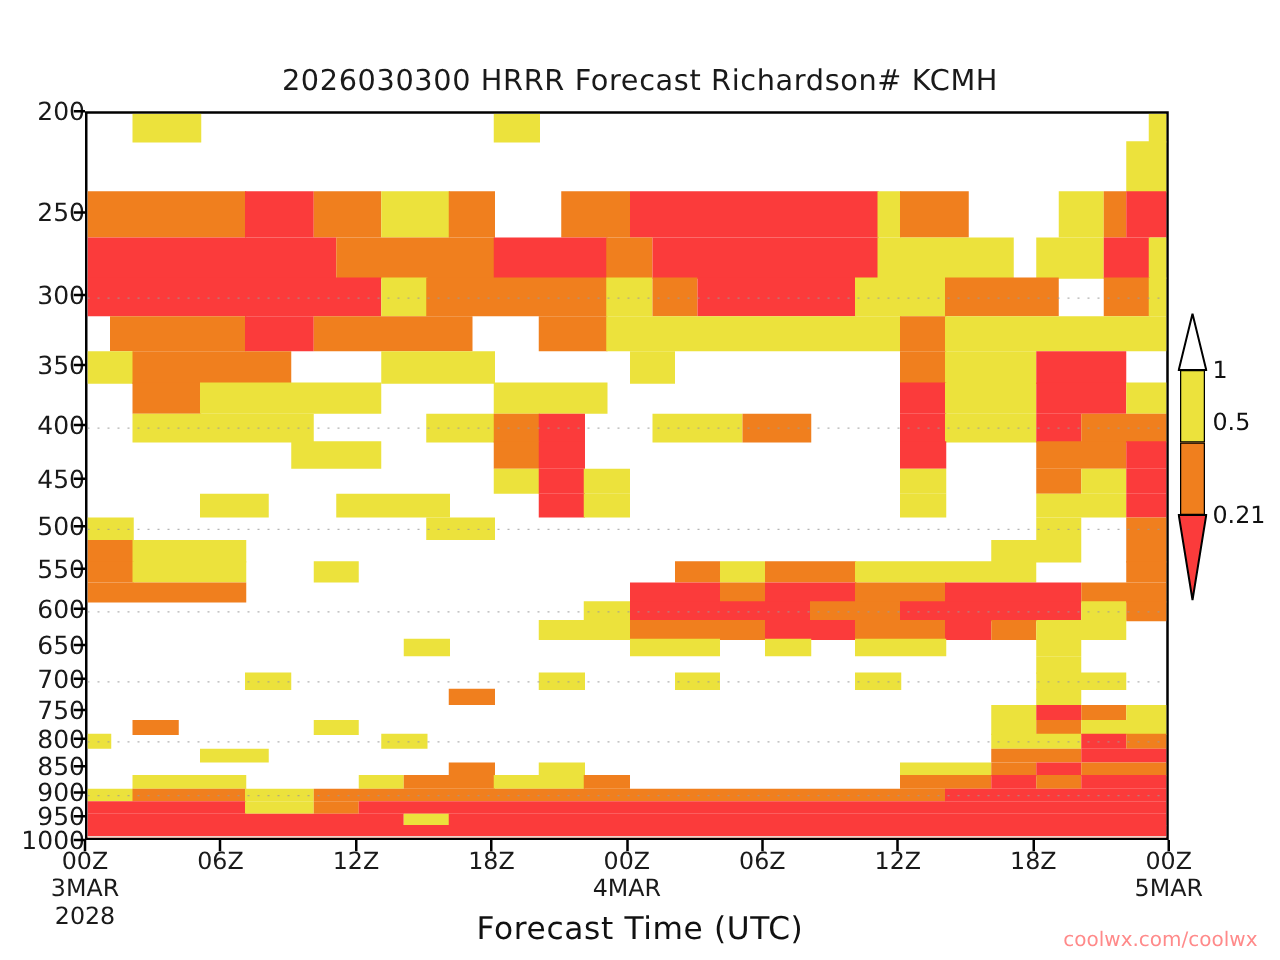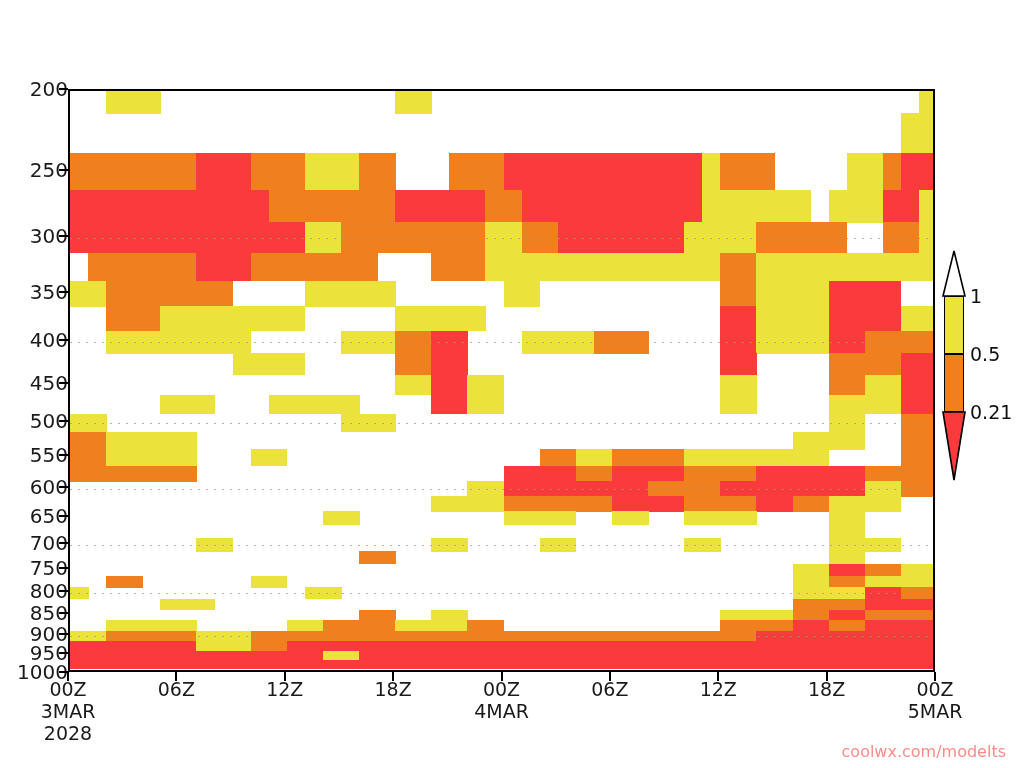--- a/index.html
+++ b/index.html
@@ -53,20 +53,21 @@
   .cb-seg{position:absolute;left:0;width:20px;border:1.4px solid #000;box-sizing:border-box;}
   .cb-tri{position:absolute;left:-1px;width:0;height:0;}
   .cblab{position:absolute;left:26px;transform:translateY(-50%);
      font-size:19px;color:#111;white-space:nowrap;}
 </style>
 </head>
 <body>
 
 <div id="stage">
 
+  <div class="title">2026030300 HRRR Forecast Richardson# KCMH</div>
 
   <div id="yaxis">
       <div class="ytick" style="top:89.00px;">200</div>
       <div class="ytickmark" style="top:89.00px;"></div>
       <div class="ytick" style="top:169.83px;">250</div>
       <div class="ytickmark" style="top:169.83px;"></div>
       <div class="ytick" style="top:235.87px;">300</div>
       <div class="ytickmark" style="top:235.87px;"></div>
       <div class="ytick" style="top:291.71px;">350</div>
       <div class="ytickmark" style="top:291.71px;"></div>
@@ -332,30 +333,31 @@
       <div class="xlab" style="left:826.63px;">
         <span>18Z</span>
       </div>
       <div class="xtickmark" style="left:934.00px;"></div>
       <div class="xlab" style="left:935.00px;">
         <span>00Z</span>
         <span>5MAR</span>
       </div>
     </div>
 
-  <div class="brand">coolwx.com/modelts</div>
+  <div class="xtitle">Forecast Time (UTC)</div>
+  <div class="brand">coolwx.com/coolwx</div>
 
   <div id="cbar">
       <div class="cb-tri" style="top:-45px;border-left:11px solid transparent;border-right:11px solid transparent;border-bottom:45px solid #ffffff;filter:drop-shadow(0 0 0 #000);"></div>
       <svg width="24" height="47" style="position:absolute;left:-2px;top:-46px;">
         <polygon points="12,1 23,46 1,46" fill="#ffffff" stroke="#000" stroke-width="1.6"></polygon>
       </svg>
       <div class="cb-seg" style="top:0px;height:58px;background:#ece23c;"></div>
       <div class="cb-seg" style="top:58px;height:58px;background:#f07f1e;"></div>
       <svg width="24" height="71" style="position:absolute;left:-2px;top:115px;">
         <polygon points="1,1 23,1 12,69" fill="#fb3b3b" stroke="#000" stroke-width="1.6"></polygon>
       </svg>
       <div class="cblab" style="top:0px;">1</div>
-      <div class="cblab" style="top:58px;">0.5</div>
+      <div class="cblab" style="top:42px;">0.5</div>
       <div class="cblab" style="top:116px;">0.21</div>
     </div>
 
 </div>
 
 </body></html>

